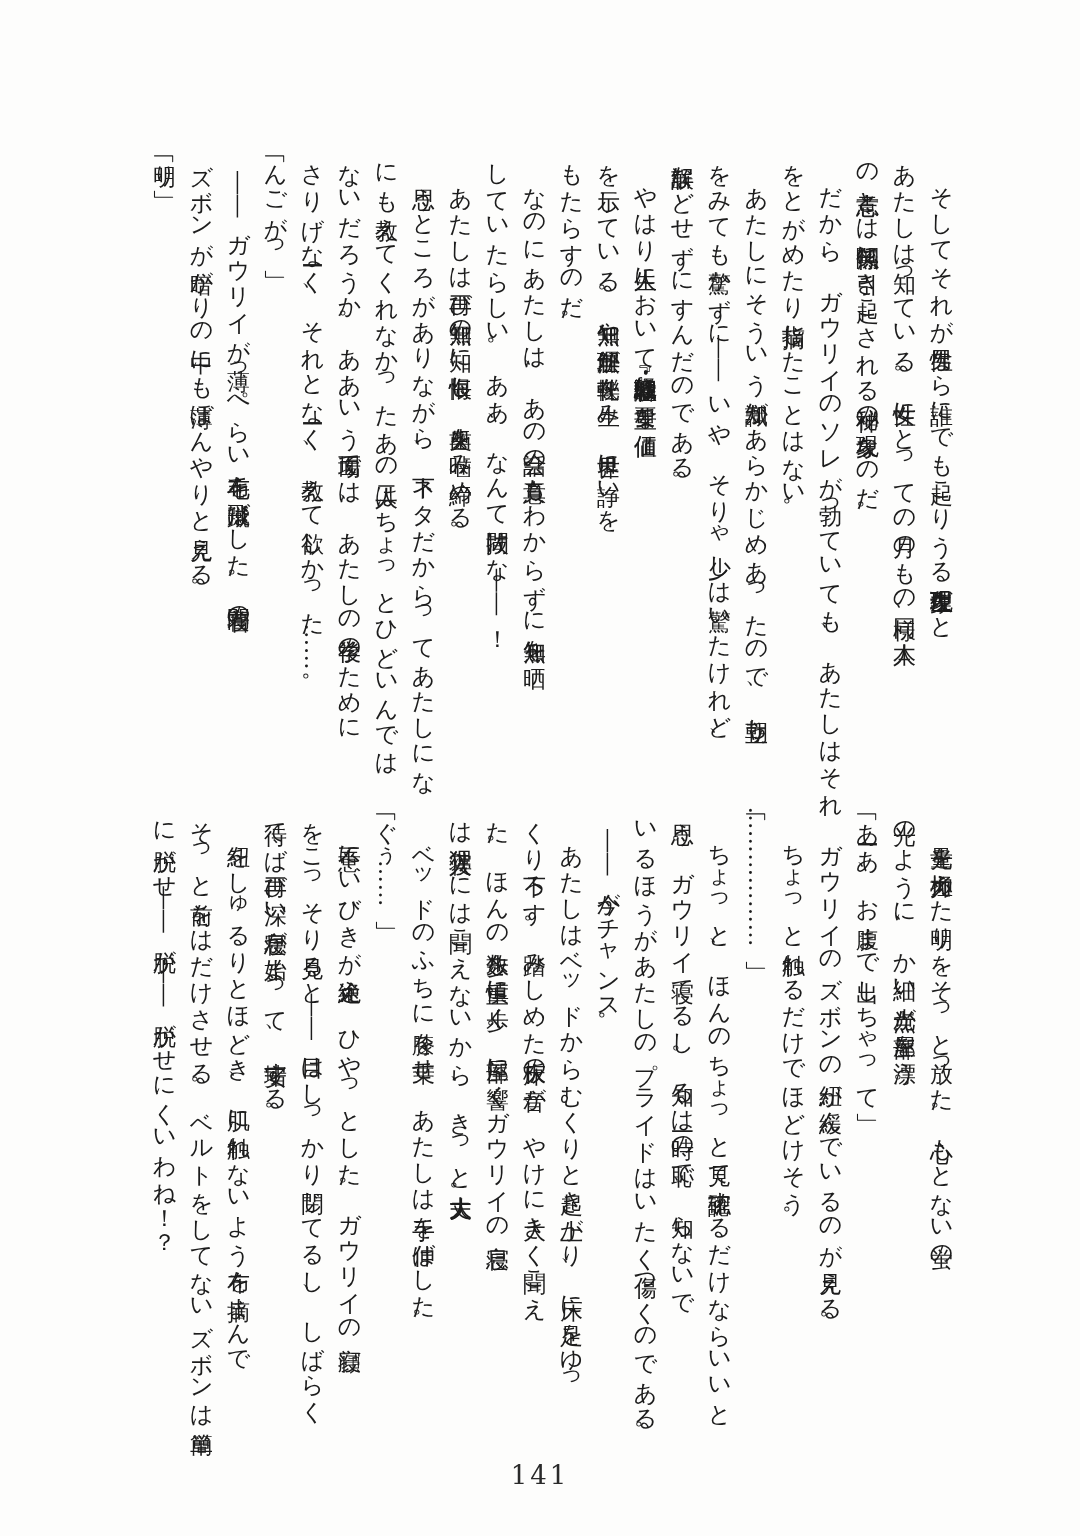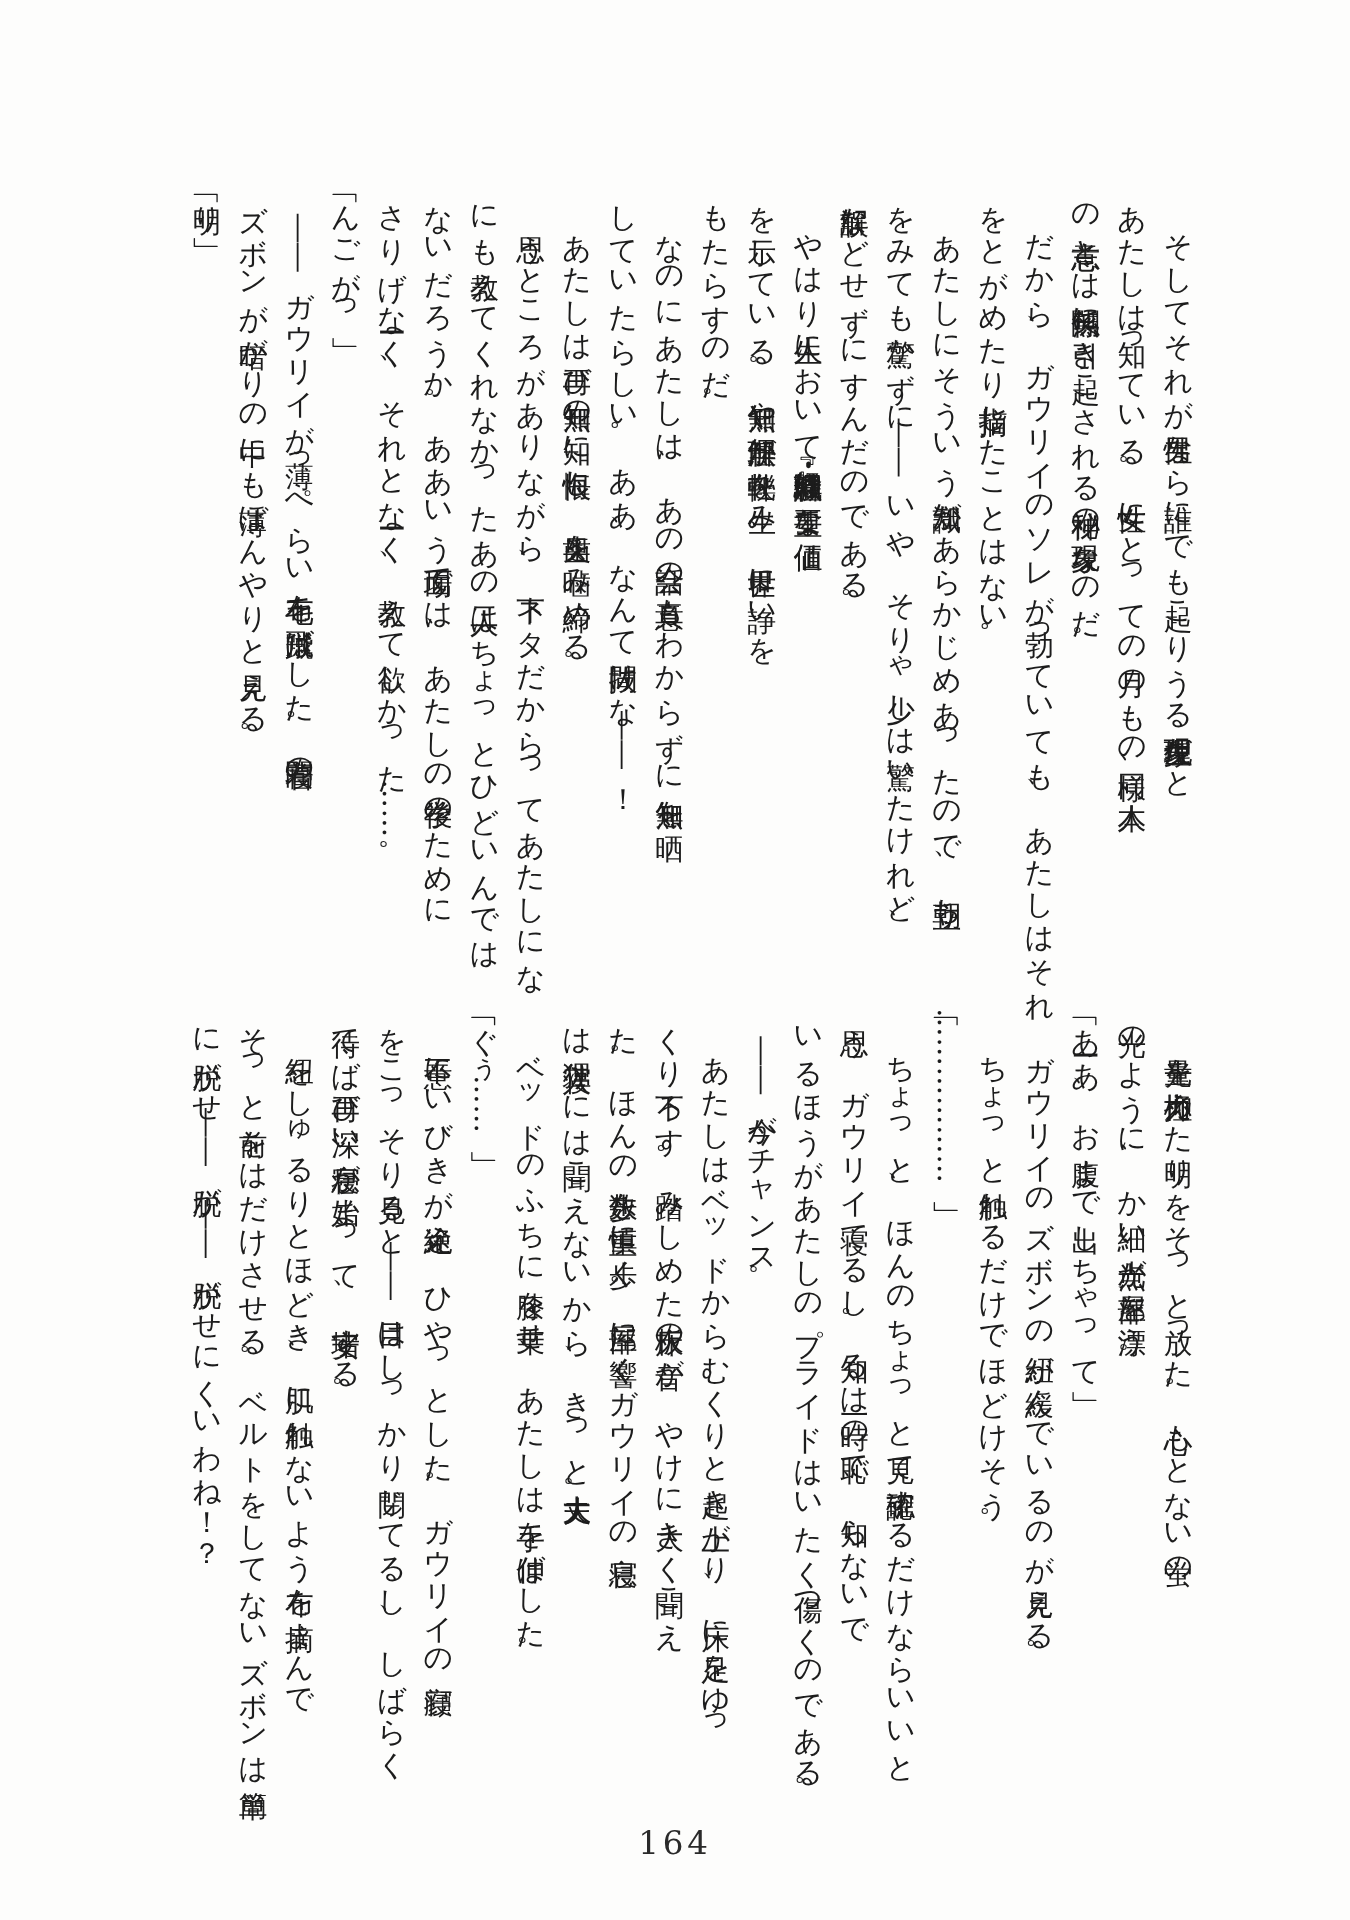--- a/index.html
+++ b/index.html
@@ -92,14 +92,14 @@
       <p class="line">は狸寝入りには聞こえないから、きっと大丈夫。</p>
       <p class="line indent">ベッドのふちに膝を乗せ、あたしは手を伸ばした。</p>
       <p class="line">「ぐぅ……」</p>
       <p class="line indent">不意にいびきが途絶え、ひやっとした。ガウリイの寝顔</p>
       <p class="line">をこっそり見ると――目はしっかり閉じてるし、しばらく</p>
       <p class="line">待てば再び深い寝息が始まって、安堵する。</p>
       <p class="line indent">紐をしゅるりとほどき、肌に触れないよう布を摘まんで</p>
       <p class="line">そっと前をはだけさせる。ベルトをしてないズボンは簡単</p>
       <p class="line">に脱がせ――脱が――脱がせにくいわね！？</p>
     </div>
-  <div class="folio">164</div>
+  <div class="folio">141</div>
 </div>
 
 </body></html>

